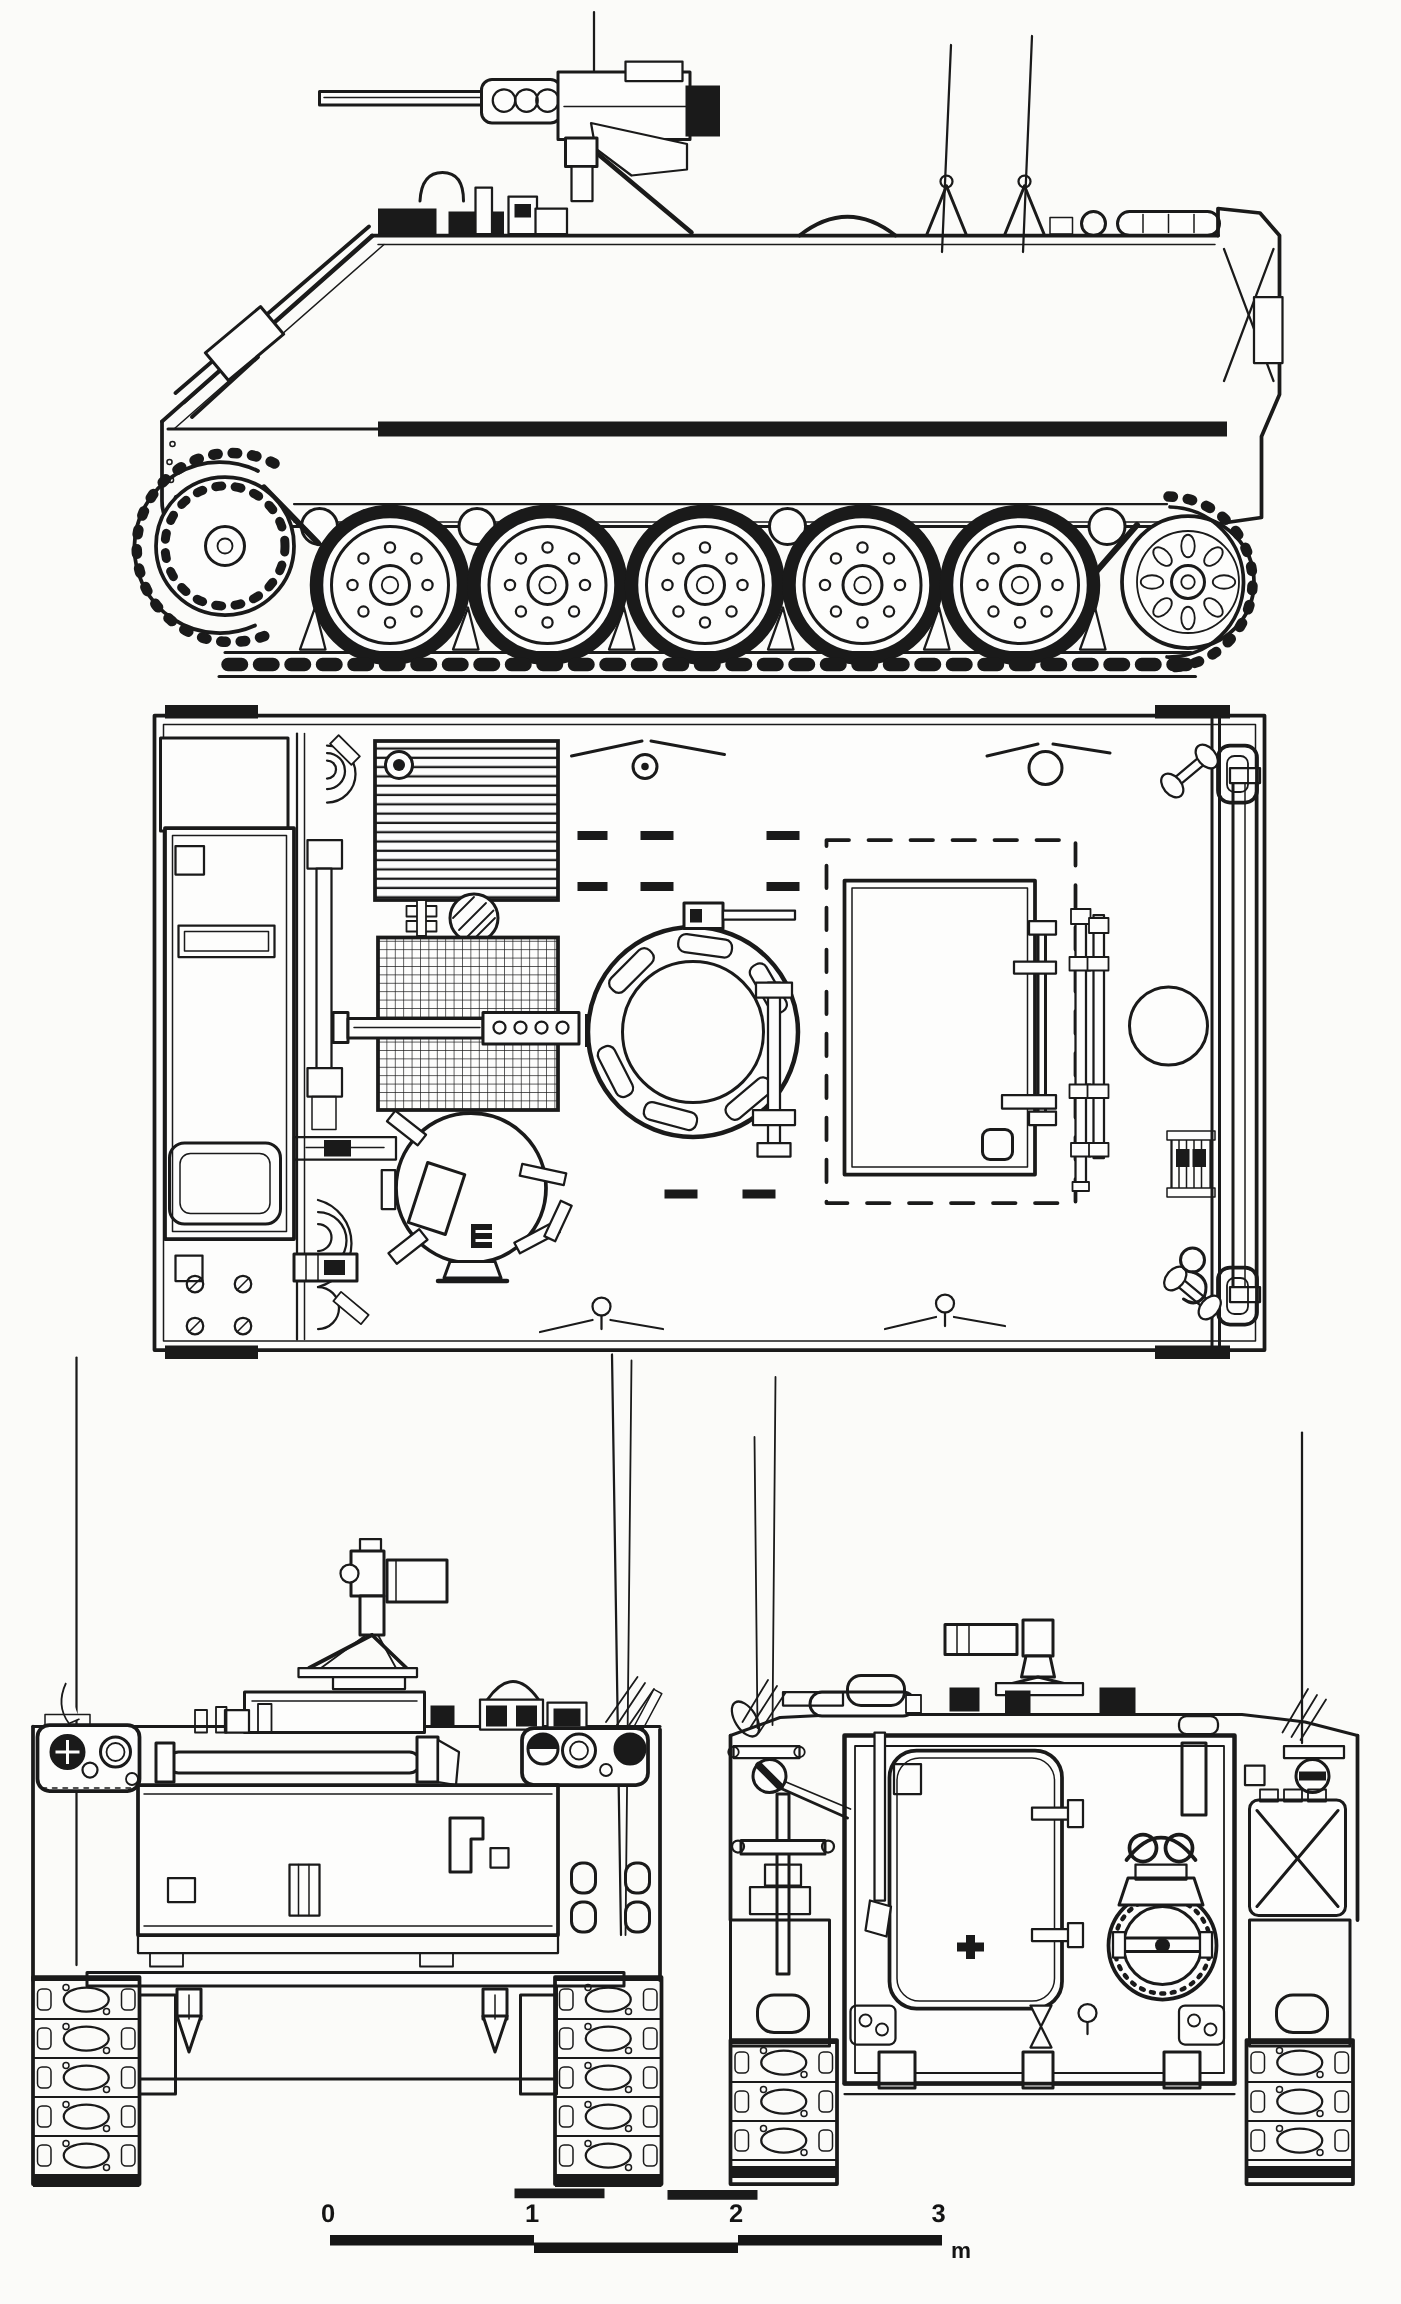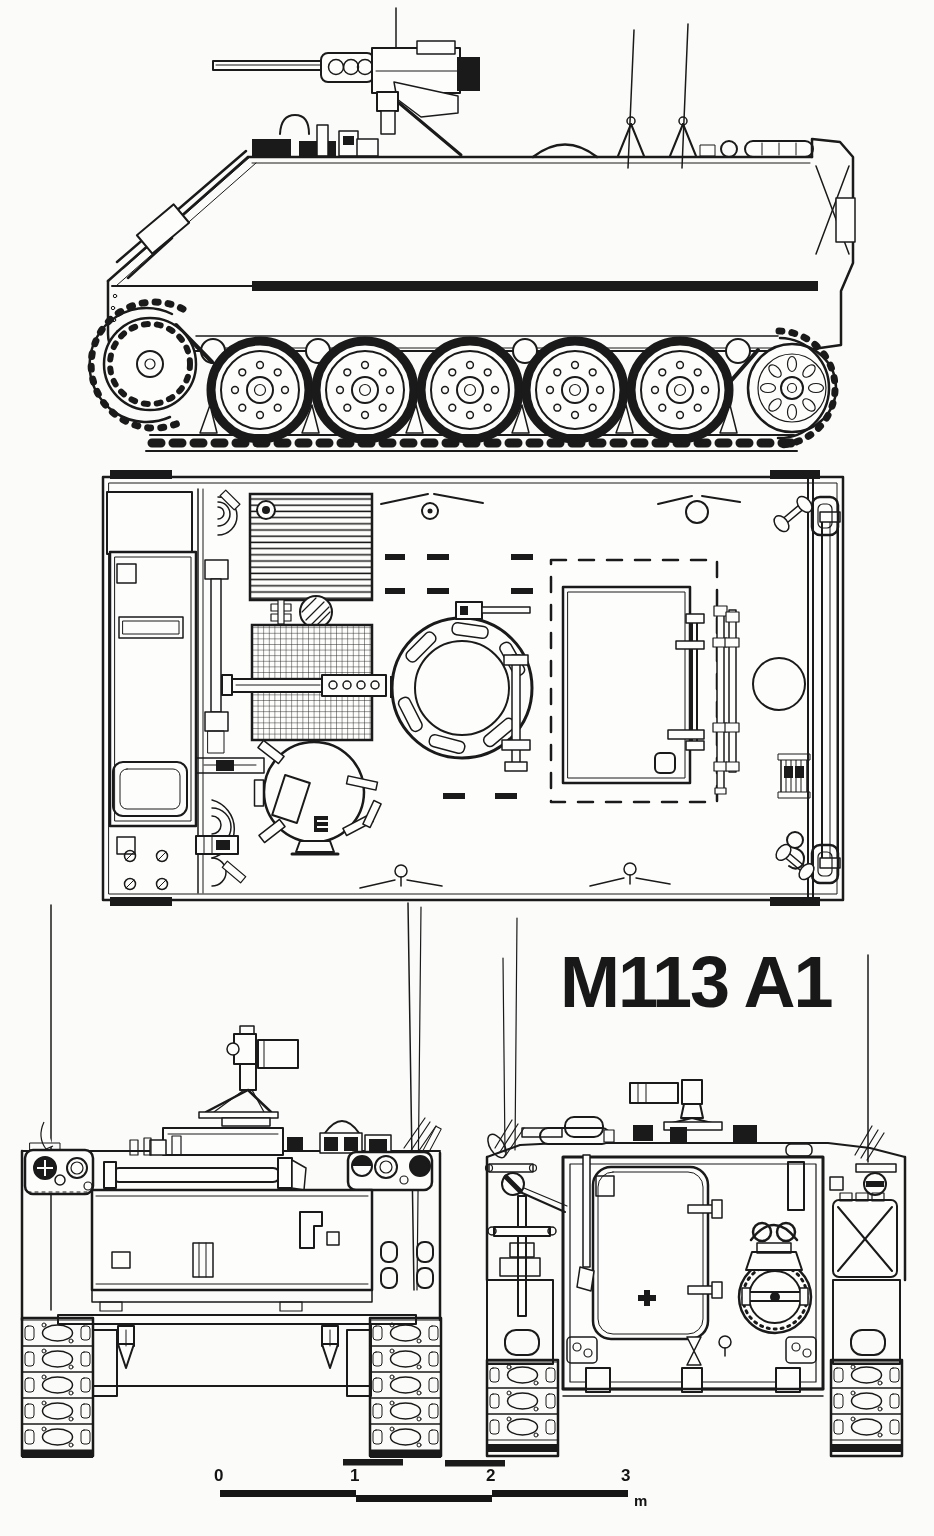--- a/index.html
+++ b/index.html
@@ -630,21 +630,20 @@
           <use href="#trow" x="831" y="1388"></use>
           <use href="#trow" x="831" y="1414"></use>
     <rect x="831" y="1444" width="71" height="8" class="fk"></rect>
   </g>
 </g>
 
 <rect x="343" y="1459" width="60" height="6.5" class="fk"></rect>
 <rect x="445" y="1460" width="60" height="6.5" class="fk"></rect>
 </svg>
 
-  <div id="title">M113 A1</div>
 
   <div id="scalebar">
     <span class="snum" style="left:14px">0</span>
     <span class="snum" style="left:150px">1</span>
     <span class="snum" style="left:286px">2</span>
     <span class="snum" style="left:421px">3</span>
     <div class="sbar" id="sb1"></div>
     <div class="sbar" id="sb2"></div>
     <div class="sbar" id="sb3"></div>
     <span id="sunit">m</span>

